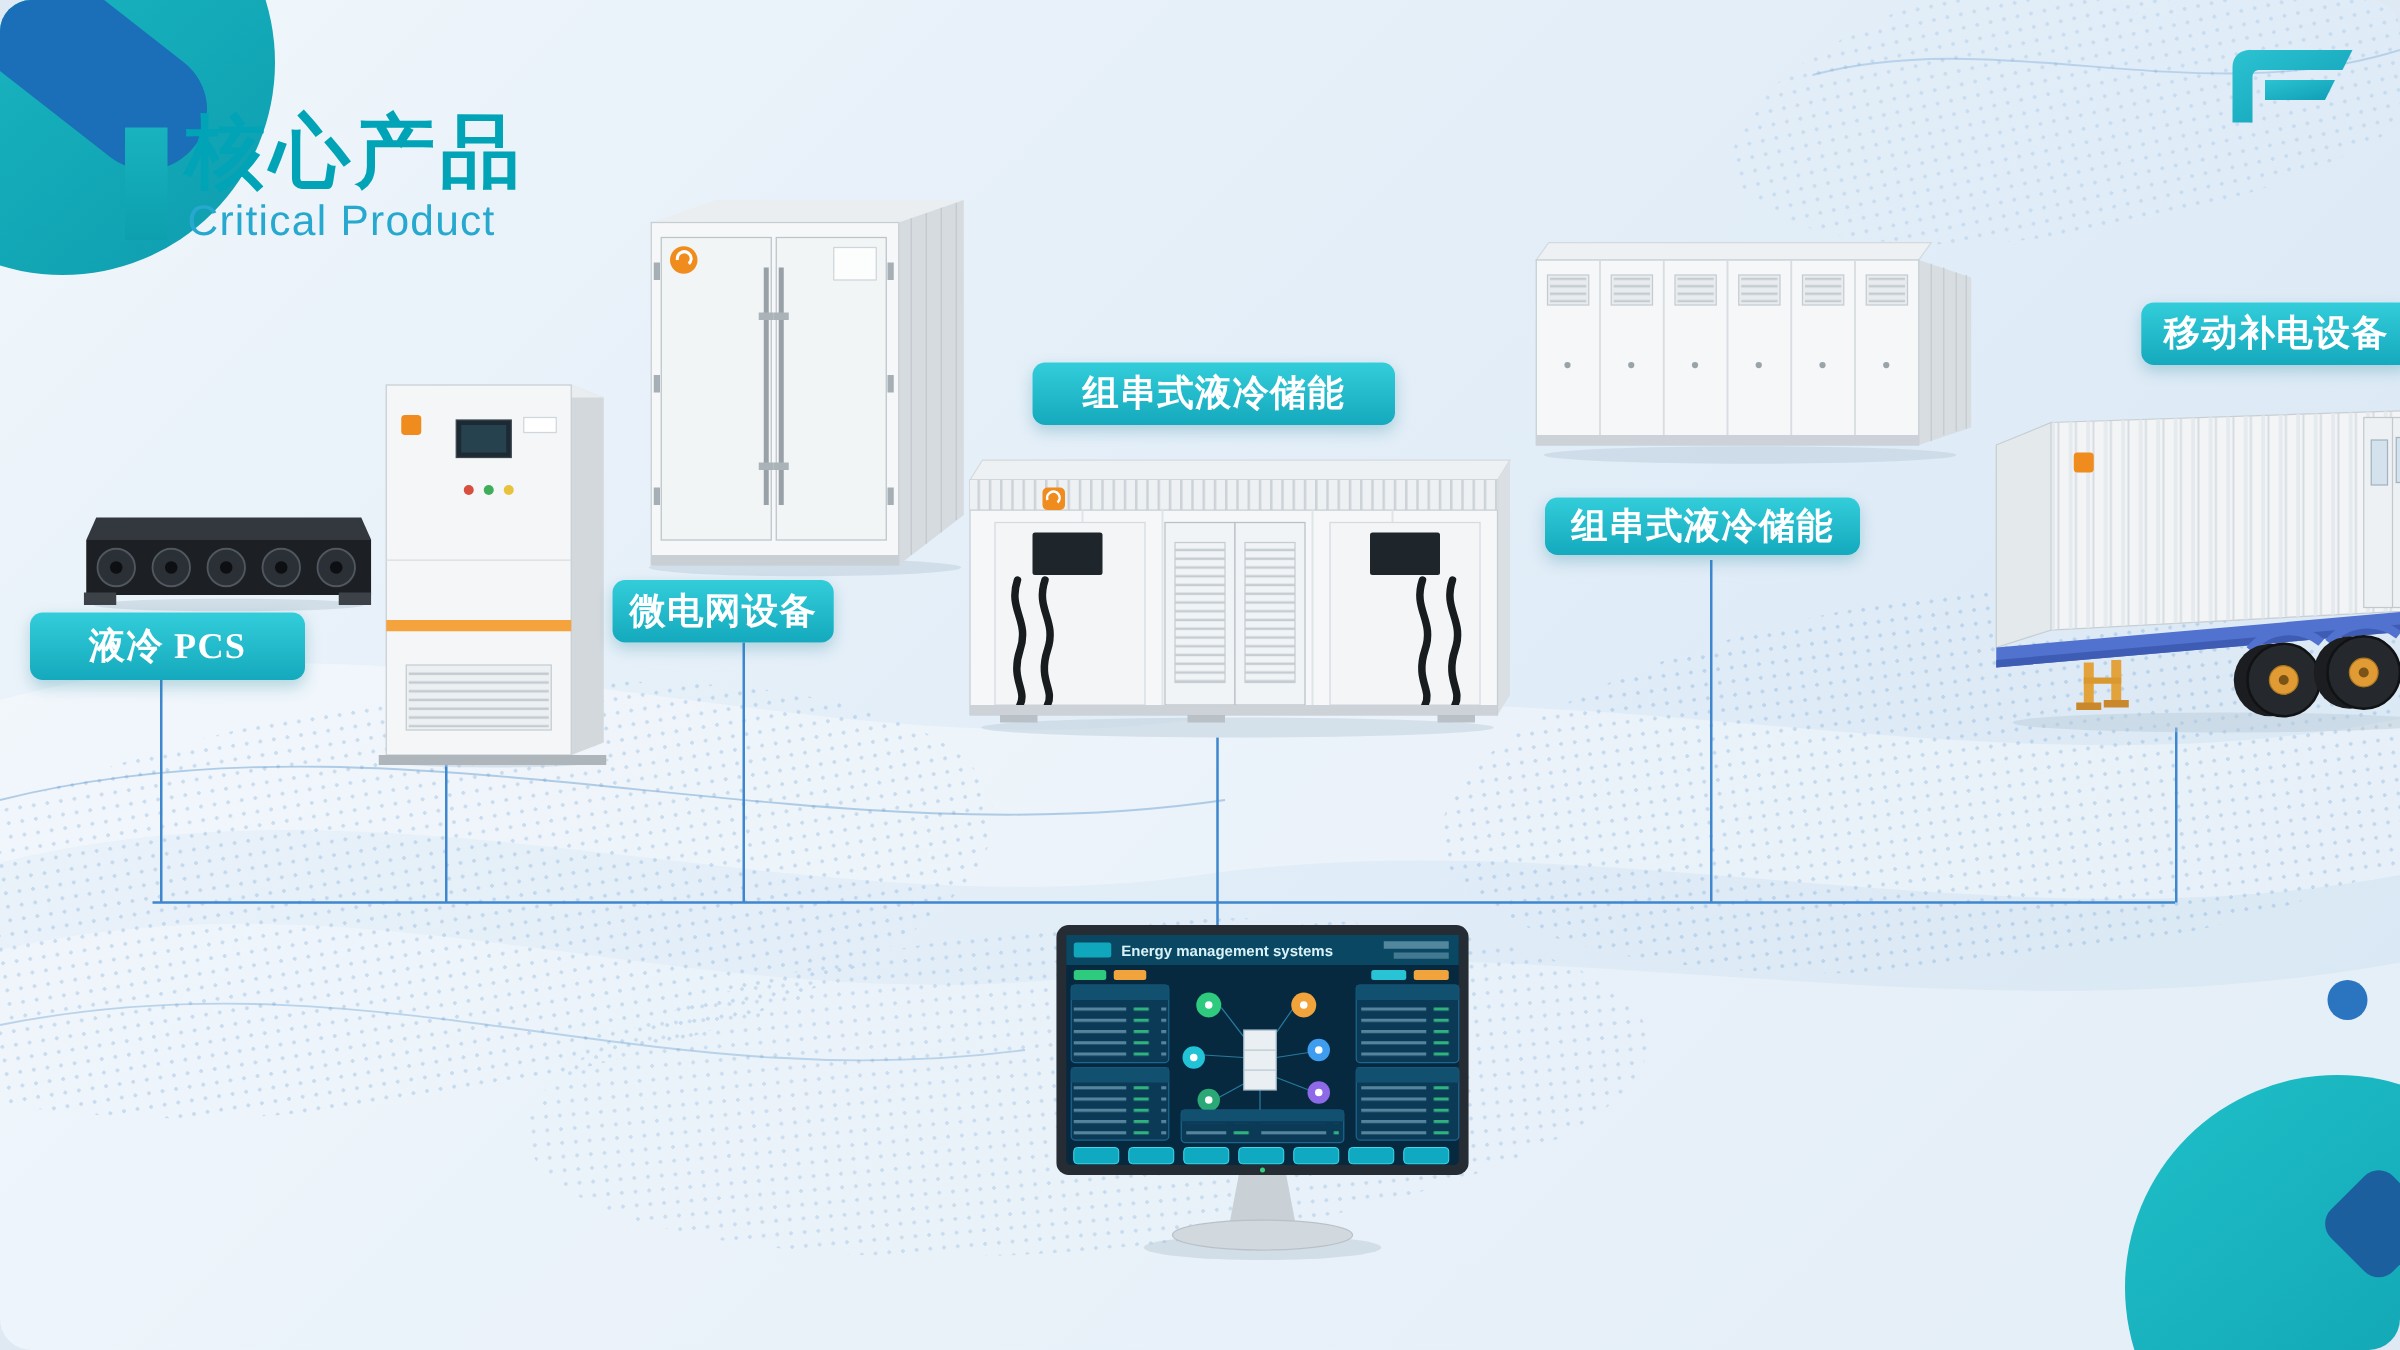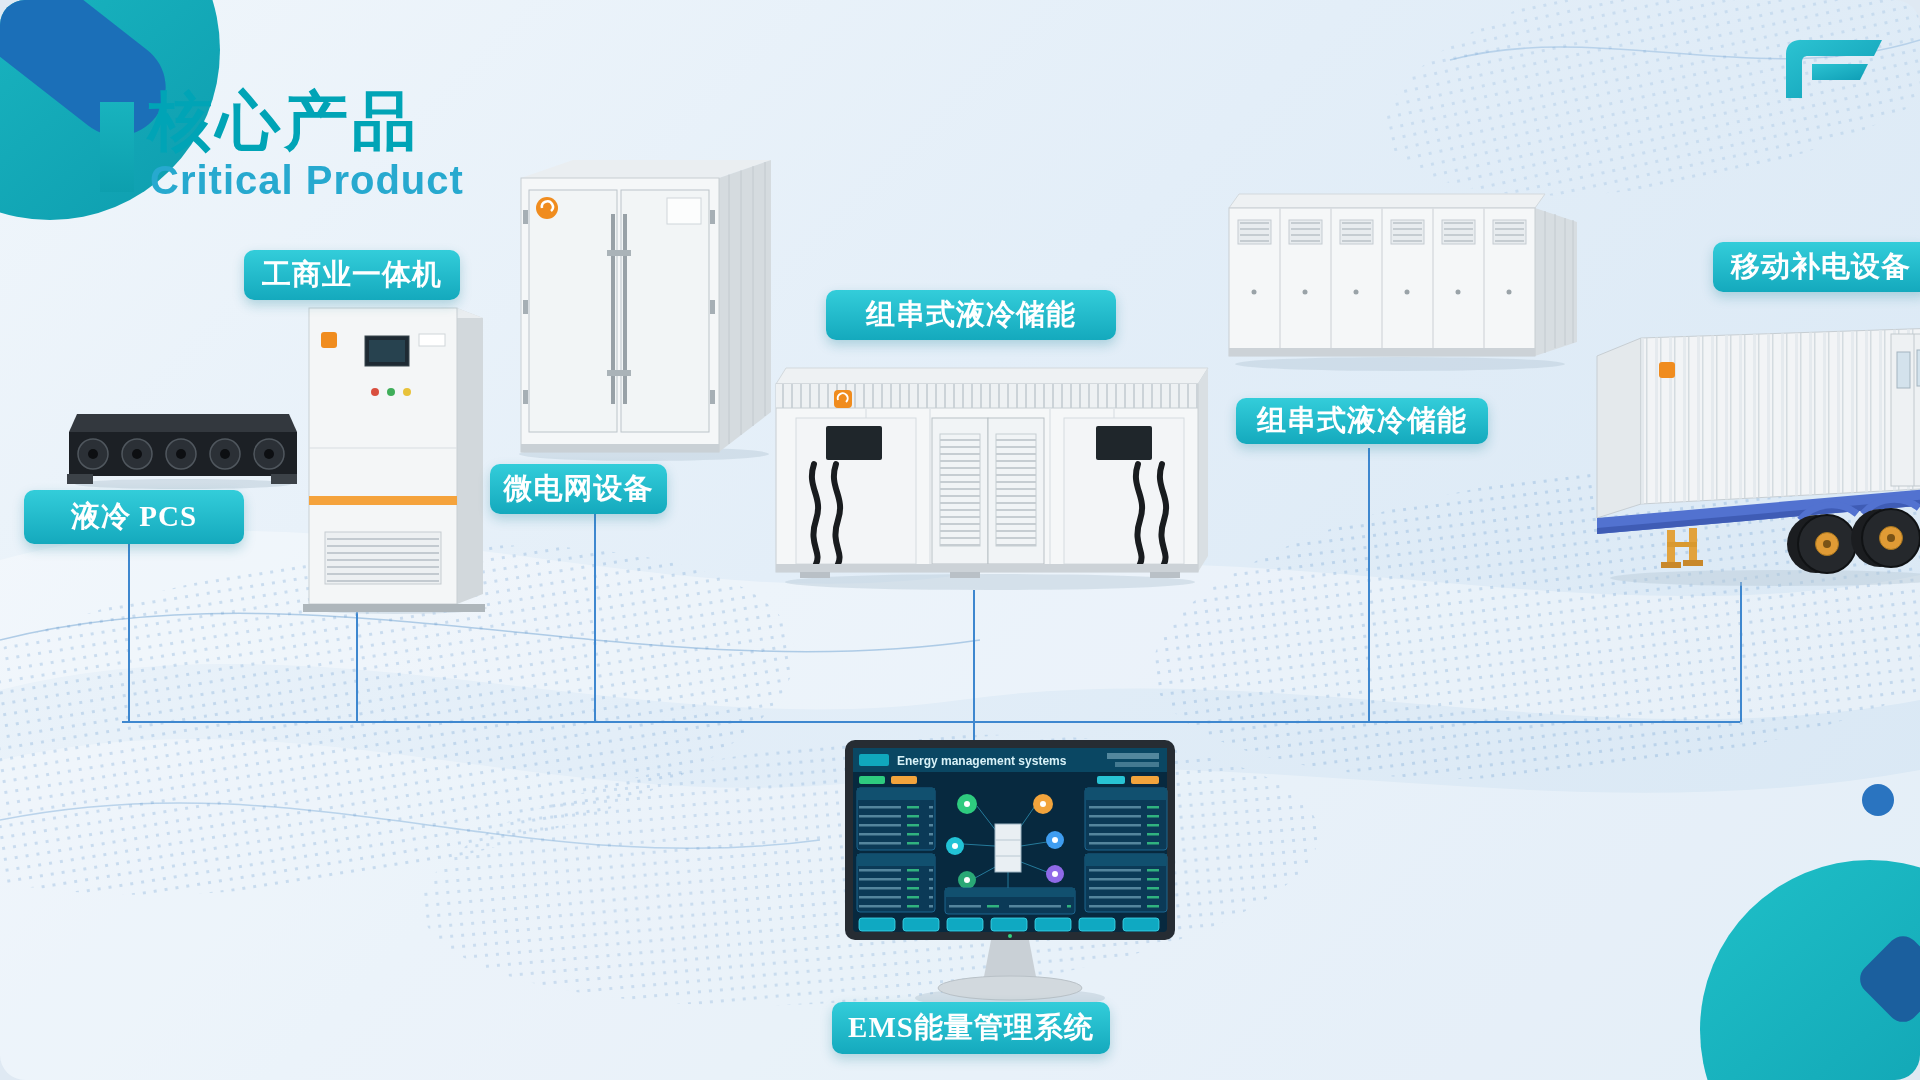--- a/index.html
+++ b/index.html
@@ -25,21 +25,21 @@
     background:linear-gradient(320deg,#0d9cae,#1fc0c8);}
   .corner-br-blue{position:absolute;right:-18px;bottom:66px;width:70px;height:70px;border-radius:16px;
     background:#1b5f9e;transform:rotate(45deg);}
   .accent-dot{position:absolute;left:1862px;top:784px;width:32px;height:32px;border-radius:50%;background:#2a74c0;}
 
   
   .title-bar{position:absolute;left:100px;top:102px;width:34px;height:90px;
     background:linear-gradient(180deg,#18b3be,#0d9fae);}
   .page-title{position:absolute;left:148px;top:78px;font-size:64px;font-weight:900;color:#00a4b6;
     letter-spacing:4px;}
-  .page-subtitle{position:absolute;left:150px;top:158px;font-size:40px;font-weight:700;color:#27a9cf;
+  .page-subtitle{position:absolute;left:150px;top:158px;font-size:34px;font-weight:400;color:#27a9cf;
     letter-spacing:1px;}
 
   
   .brand-logo{position:absolute;left:1782px;top:36px;width:104px;height:70px;}
 
   
   .pill{position:absolute;display:flex;align-items:center;justify-content:center;
     background:linear-gradient(180deg,#33cdda,#14a9bd);border-radius:10px;color:#fff;
     font-family:"Liberation Serif",serif;font-weight:700;font-size:29px;letter-spacing:1px;
     box-shadow:0 5px 12px rgba(20,130,150,.28);z-index:30;}
@@ -397,32 +397,26 @@
   <div class="vline" style="left:356px;top:608px;height:114px"></div>
   <div class="vline" style="left:594px;top:514px;height:208px"></div>
   <div class="vline" style="left:973px;top:590px;height:132px"></div>
   <div class="vline" style="left:973px;top:721px;height:20px"></div>
   <div class="vline" style="left:1368px;top:448px;height:274px"></div>
   <div class="vline" style="left:1740px;top:582px;height:140px"></div>
 
   <div class="pill" style="left:24px;top:490px;width:220px;height:54px">
     <span>液冷 PCS</span>
   </div>
-  <div class="pill" style="left:244px;top:250px;width:216px;height:50px">
-    <span>工商业一体机</span>
-  </div>
   <div class="pill" style="left:490px;top:464px;width:177px;height:50px">
     <span>微电网设备</span>
   </div>
   <div class="pill" style="left:826px;top:290px;width:290px;height:50px">
     <span>组串式液冷储能</span>
   </div>
   <div class="pill" style="left:1236px;top:398px;width:252px;height:46px">
     <span>组串式液冷储能</span>
   </div>
   <div class="pill" style="left:1713px;top:242px;width:216px;height:50px">
     <span>移动补电设备</span>
   </div>
-  <div class="pill" style="left:832px;top:1002px;width:278px;height:52px">
-    <span>EMS能量管理系统</span>
-  </div>
 
 </div>
 
 </body></html>

